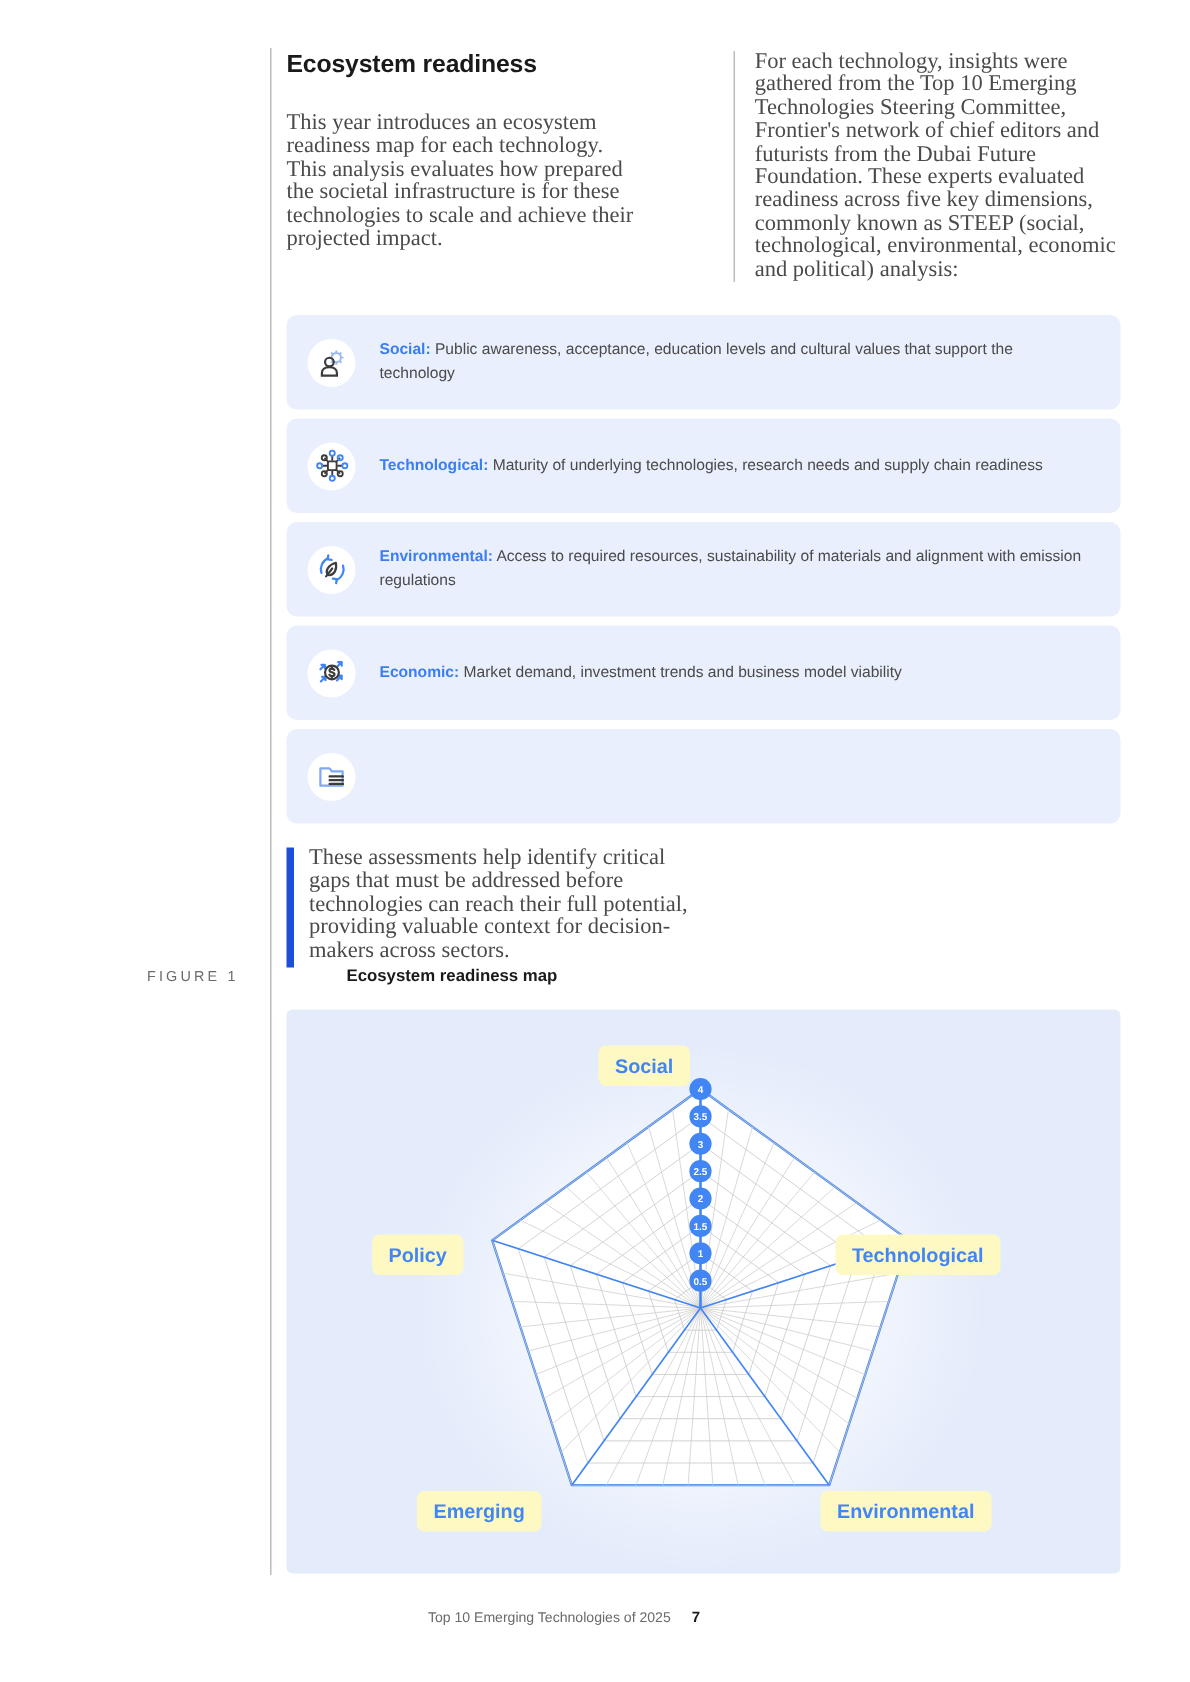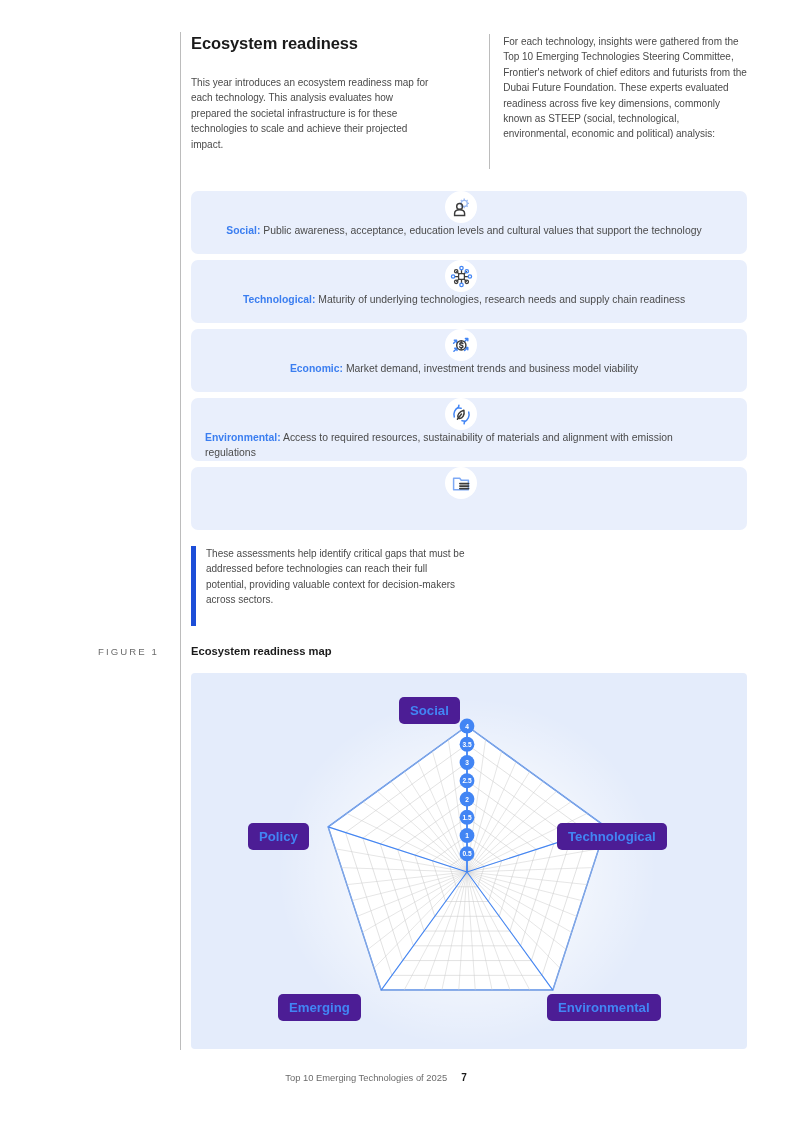--- a/index.html
+++ b/index.html
@@ -38,38 +38,38 @@
     min-height: 135px;
   }
   h1.page-title {
     font-size: 16.5px;
     font-weight: bold;
     color: #1a1a1a;
     margin: 0 0 22px 0;
     letter-spacing: -0.1px;
   }
   p.body-text {
-    font-size: 10px;
+    font-size: 15px;
     line-height: 15.4px;
     color: #4a4a4a;
     margin: 0;
+    font-family: Liberation Serif, serif;
   }
   .intro-right p.body-text { color: #4a4a4a; }
 
   
   .cards { margin-top: 22px; }
   .card {
     background: #e9effc;
     border-radius: 7px;
     height: 63px;
     display: flex;
     align-items: center;
     padding: 0 14px;
     margin-bottom: 6px;
-    flex-direction: column;
   }
   .card-icon {
     width: 32px; height: 32px;
     min-width: 32px;
     border-radius: 50%;
     background: #ffffff;
     display: flex;
     align-items: center;
     justify-content: center;
     margin-right: 16px;
@@ -95,20 +95,21 @@
     min-height: 80px;
   }
 
   
   .figure-head {
     position: absolute;
     left: 98px; top: 645px;
     width: 650px;
     display: flex;
     align-items: flex-start;
+    gap: 40px;
   }
   .figure-label {
     width: 82px;
     font-size: 9.6px;
     letter-spacing: 2.1px;
     color: #6b6b6b;
     padding-top: 1px;
   }
   .figure-title {
     padding-left: 11px;
@@ -122,21 +123,21 @@
     left: 191px; top: 673px;
     width: 556px; height: 376px;
     background: #e4ecfb;
     border-radius: 4px;
     overflow: hidden;
   }
   .chart-panel svg { display: block; }
 
   .chip {
     position: absolute;
-    background: #4c1d95;
+    background: #fef9c3;
     border-radius: 5px;
     color: #4285f4;
     font-size: 13.2px;
     font-weight: bold;
     padding: 6px 11px;
     white-space: nowrap;
     line-height: 1.15;
   }
 
   
@@ -212,55 +213,55 @@
         </svg>
       </div>
       <div class="card-text">
         <span class="lead">Technological:</span><span> Maturity of underlying technologies, research needs and supply chain readiness</span>
       </div>
     </div>
 
     <div class="card">
       <div class="card-icon">
         <svg width="23" height="23" viewBox="0 0 23 23">
+          <g fill="none" stroke="#4285f4" stroke-width="1.5" stroke-linecap="round">
+            <path d="M4.3 13.9A8 8 0 0 1 8.6 4.2"></path>
+            <path d="M18.7 9.1a8 8 0 0 1-4.3 9.7"></path>
+            <path d="M8.9 2.2 8.4 4.9l2.7.4"></path>
+            <path d="M14.1 20.8l.5-2.7-2.7-.4"></path>
+          </g>
+          <g fill="none" stroke="#3c3c3c" stroke-width="1.45" stroke-linecap="round" stroke-linejoin="round">
+            <path d="M8.3 14.8c-1.5-2.6.7-6.2 5.6-7.6 1 4.9-1.4 8.1-4.4 8.3-.5 0-.9-.2-1.2-.7z"></path>
+            <path d="M7.4 16.3 11.5 11"></path>
+          </g>
+        </svg>
+      </div>
+      <div class="card-text">
+        <span class="lead">Environmental:</span><span> Access to required resources, sustainability of materials and alignment with emission regulations</span>
+      </div>
+    </div>
+
+    <div class="card">
+      <div class="card-icon">
+        <svg width="23" height="23" viewBox="0 0 23 23">
           <g fill="none" stroke="#4285f4" stroke-width="1.45" stroke-linecap="round" stroke-linejoin="round">
             <path d="M3.6 9.2 6.6 6.2M6.6 6.2H4.3M6.6 6.2v2.3"></path>
             <path d="M14.6 7.6l3.2-3.2M17.8 4.4h-2.4M17.8 4.4v2.4"></path>
             <path d="M14.6 16.6l3.2-3.2M17.8 13.4h-2.4M17.8 13.4v2.4"></path>
             <path d="M3.9 17.3 7 14.2M7 14.2H4.7M7 14.2v2.3"></path>
           </g>
           <g fill="none" stroke="#3c3c3c" stroke-width="1.45" stroke-linecap="round">
             <circle cx="11.3" cy="11.3" r="4.6"></circle>
             <path d="M12.9 9.6c-.3-.5-.9-.8-1.6-.8-.9 0-1.6.5-1.6 1.2s.7 1 1.6 1.2c.9.2 1.7.5 1.7 1.3 0 .7-.8 1.2-1.7 1.2-.8 0-1.4-.3-1.7-.9"></path>
             <path d="M11.3 7.7v1.1M11.3 13.8v1.1"></path>
           </g>
         </svg>
       </div>
       <div class="card-text">
         <span class="lead">Economic:</span><span> Market demand, investment trends and business model viability</span>
-      </div>
-    </div>
-
-    <div class="card">
-      <div class="card-icon">
-        <svg width="23" height="23" viewBox="0 0 23 23">
-          <g fill="none" stroke="#4285f4" stroke-width="1.5" stroke-linecap="round">
-            <path d="M4.3 13.9A8 8 0 0 1 8.6 4.2"></path>
-            <path d="M18.7 9.1a8 8 0 0 1-4.3 9.7"></path>
-            <path d="M8.9 2.2 8.4 4.9l2.7.4"></path>
-            <path d="M14.1 20.8l.5-2.7-2.7-.4"></path>
-          </g>
-          <g fill="none" stroke="#3c3c3c" stroke-width="1.45" stroke-linecap="round" stroke-linejoin="round">
-            <path d="M8.3 14.8c-1.5-2.6.7-6.2 5.6-7.6 1 4.9-1.4 8.1-4.4 8.3-.5 0-.9-.2-1.2-.7z"></path>
-            <path d="M7.4 16.3 11.5 11"></path>
-          </g>
-        </svg>
-      </div>
-      <div class="card-text">
-        <span class="lead">Environmental:</span><span> Access to required resources, sustainability of materials and alignment with emission regulations</span>
       </div>
     </div>
 
     <div class="card">
       <div class="card-icon">
         <svg width="23" height="23" viewBox="0 0 23 23">
           <path d="M3.6 6.2h6.1l1.5 2h7.2v9.6H3.6z" fill="none" stroke="#7ea9f5" stroke-width="1.5" stroke-linejoin="round"></path>
           <g stroke="#3c3c3c" stroke-width="1.6" stroke-linecap="round">
             <path d="M9.8 11.6h8.8M9.8 14.1h8.8M9.8 16.6h8.8"></path>
           </g>

